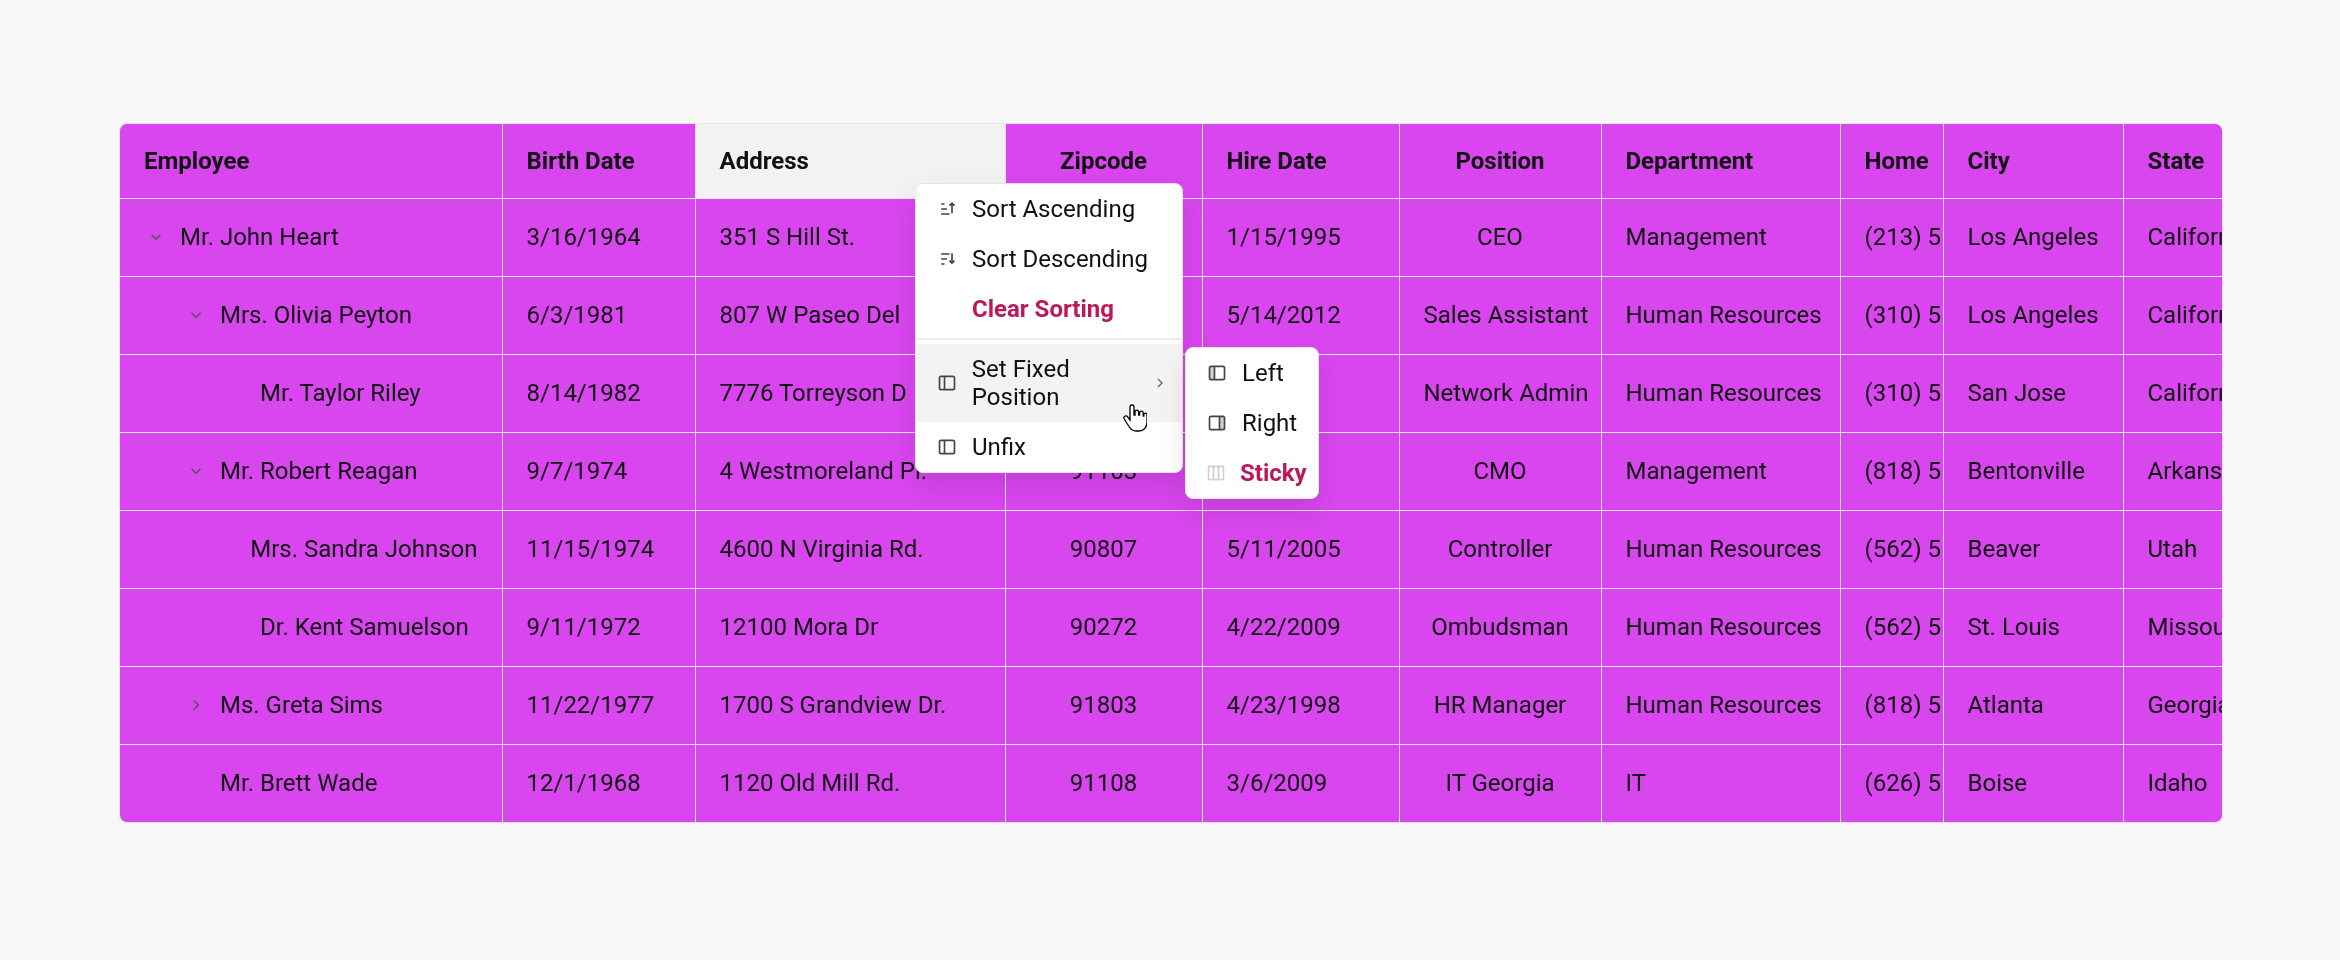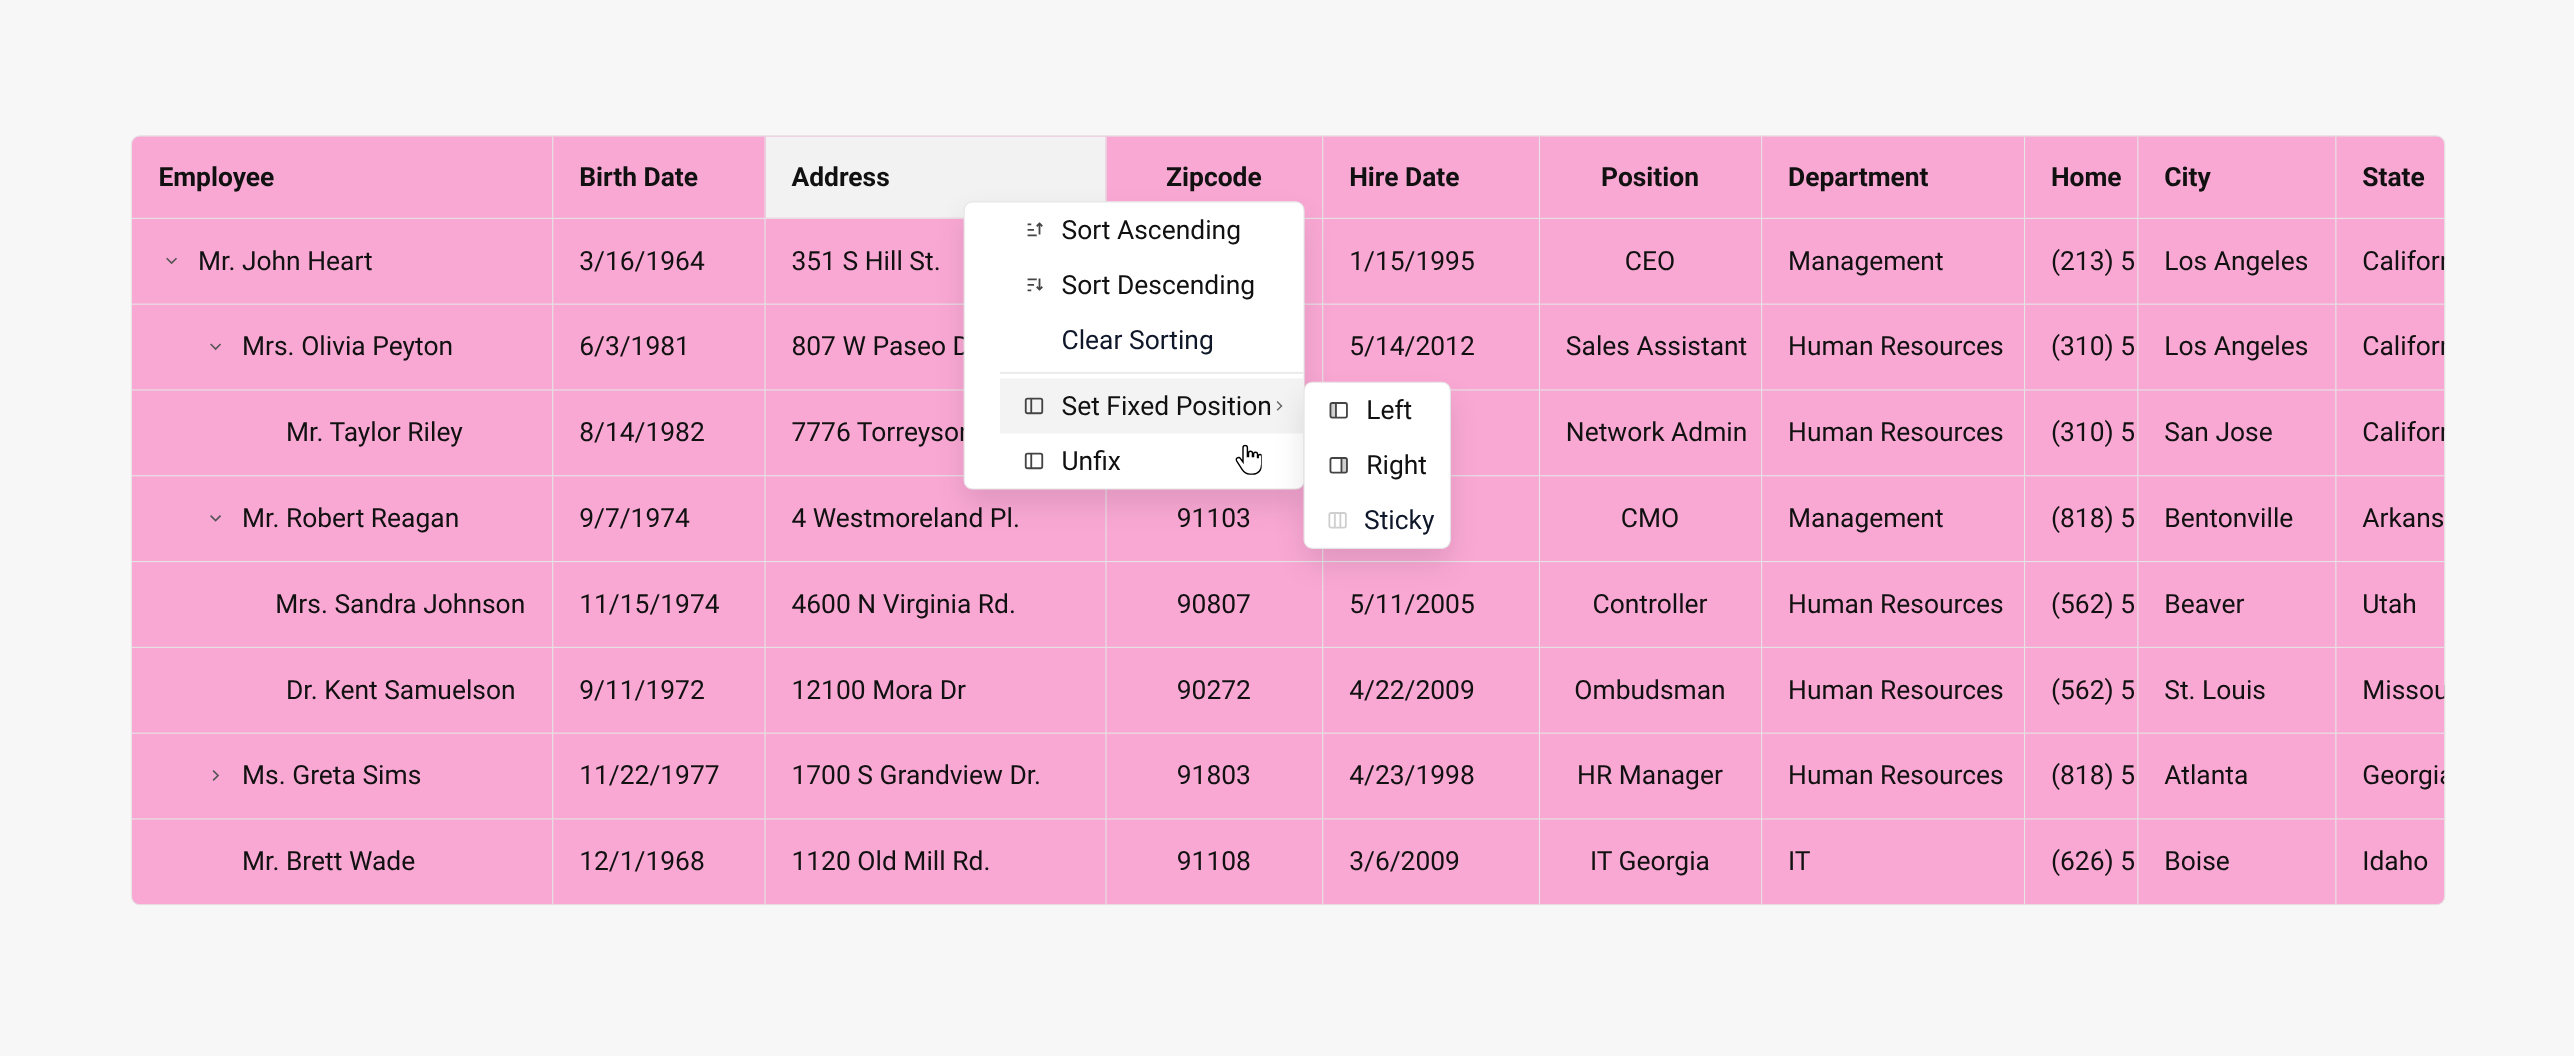--- a/index.html
+++ b/index.html
@@ -2,21 +2,21 @@
 <html><head>
 <meta charset="utf-8">
 <style>
   * { box-sizing: border-box; margin: 0; padding: 0; }
   html, body { width: 2340px; height: 960px; font-family: -apple-system, BlinkMacSystemFont, "Segoe UI", Roboto, Arial, sans-serif; background: #f7f7f7; }
   .stage {
     position: absolute;
     left: 119px;
     top: 123px;
     width: 2104px;
-    background: #f9a8d4;
+    background: #d946ef;
     border: 1.5px solid #e5e5e5;
     border-radius: 8px;
     overflow: hidden;
   }
   table { border-collapse: collapse; width: 100%; table-layout: fixed; }
   th, td {
     border-right: 1.5px solid #e5e5e5;
     border-bottom: 1.5px solid #e5e5e5;
     padding: 0 24px;
     height: 78px;
@@ -53,32 +53,32 @@
   
   .menu {
     position: absolute;
     background: #fff;
     border: 1.5px solid #e5e5e5;
     border-radius: 8px;
     box-shadow: 0 14px 28px rgba(0,0,0,.10);
     font-size: 24px;
     color: #111;
   }
-  .menu1 { left: 876px; top: 183px; width: 310px; padding-left: 32px; }
+  .menu1 { left: 915px; top: 183px; width: 268px; }
   .menu-item {
     display: flex;
     align-items: center;
     padding: 11px 20px;
     gap: 14px;
     cursor: pointer;
     position: relative;
   }
   .menu-item .mi-icon { width: 22px; height: 22px; display: inline-flex; align-items: center; justify-content: center; color: #444; }
   .menu-item .mi-icon svg { width: 20px; height: 20px; }
-  .menu-item.disabled { color: #0f172a; cursor: default; }
+  .menu-item.disabled { color: #be185d; cursor: default; font-weight: bold; }
   .menu-item.disabled .mi-icon { color: #cfcfcf; }
   .menu-item.hover { background: #f3f3f3; }
   .menu-sep { height: 1.5px; background: #ececec; margin: 4px 0; }
   .submenu-arrow { position: absolute; right: 14px; color: #666; }
   .submenu-arrow svg { width: 16px; height: 16px; }
 
   .menu2 { left: 1185px; top: 347px; width: 134px; }
   .menu2 .menu-item { padding: 11px 20px; }
 
   

